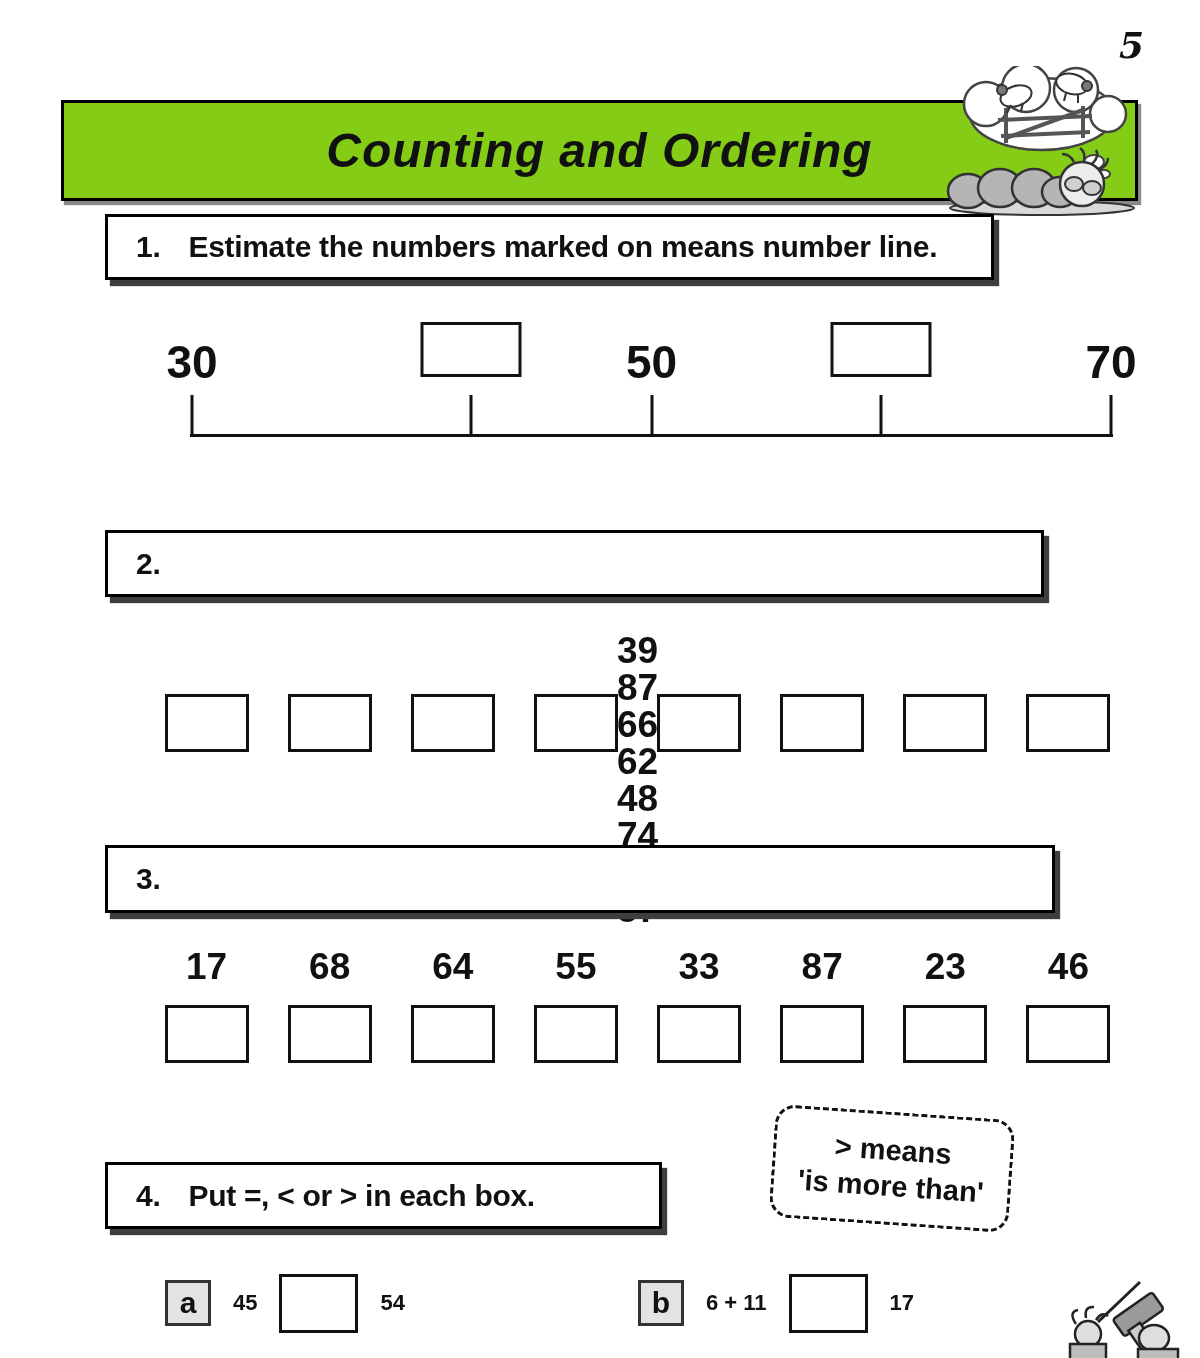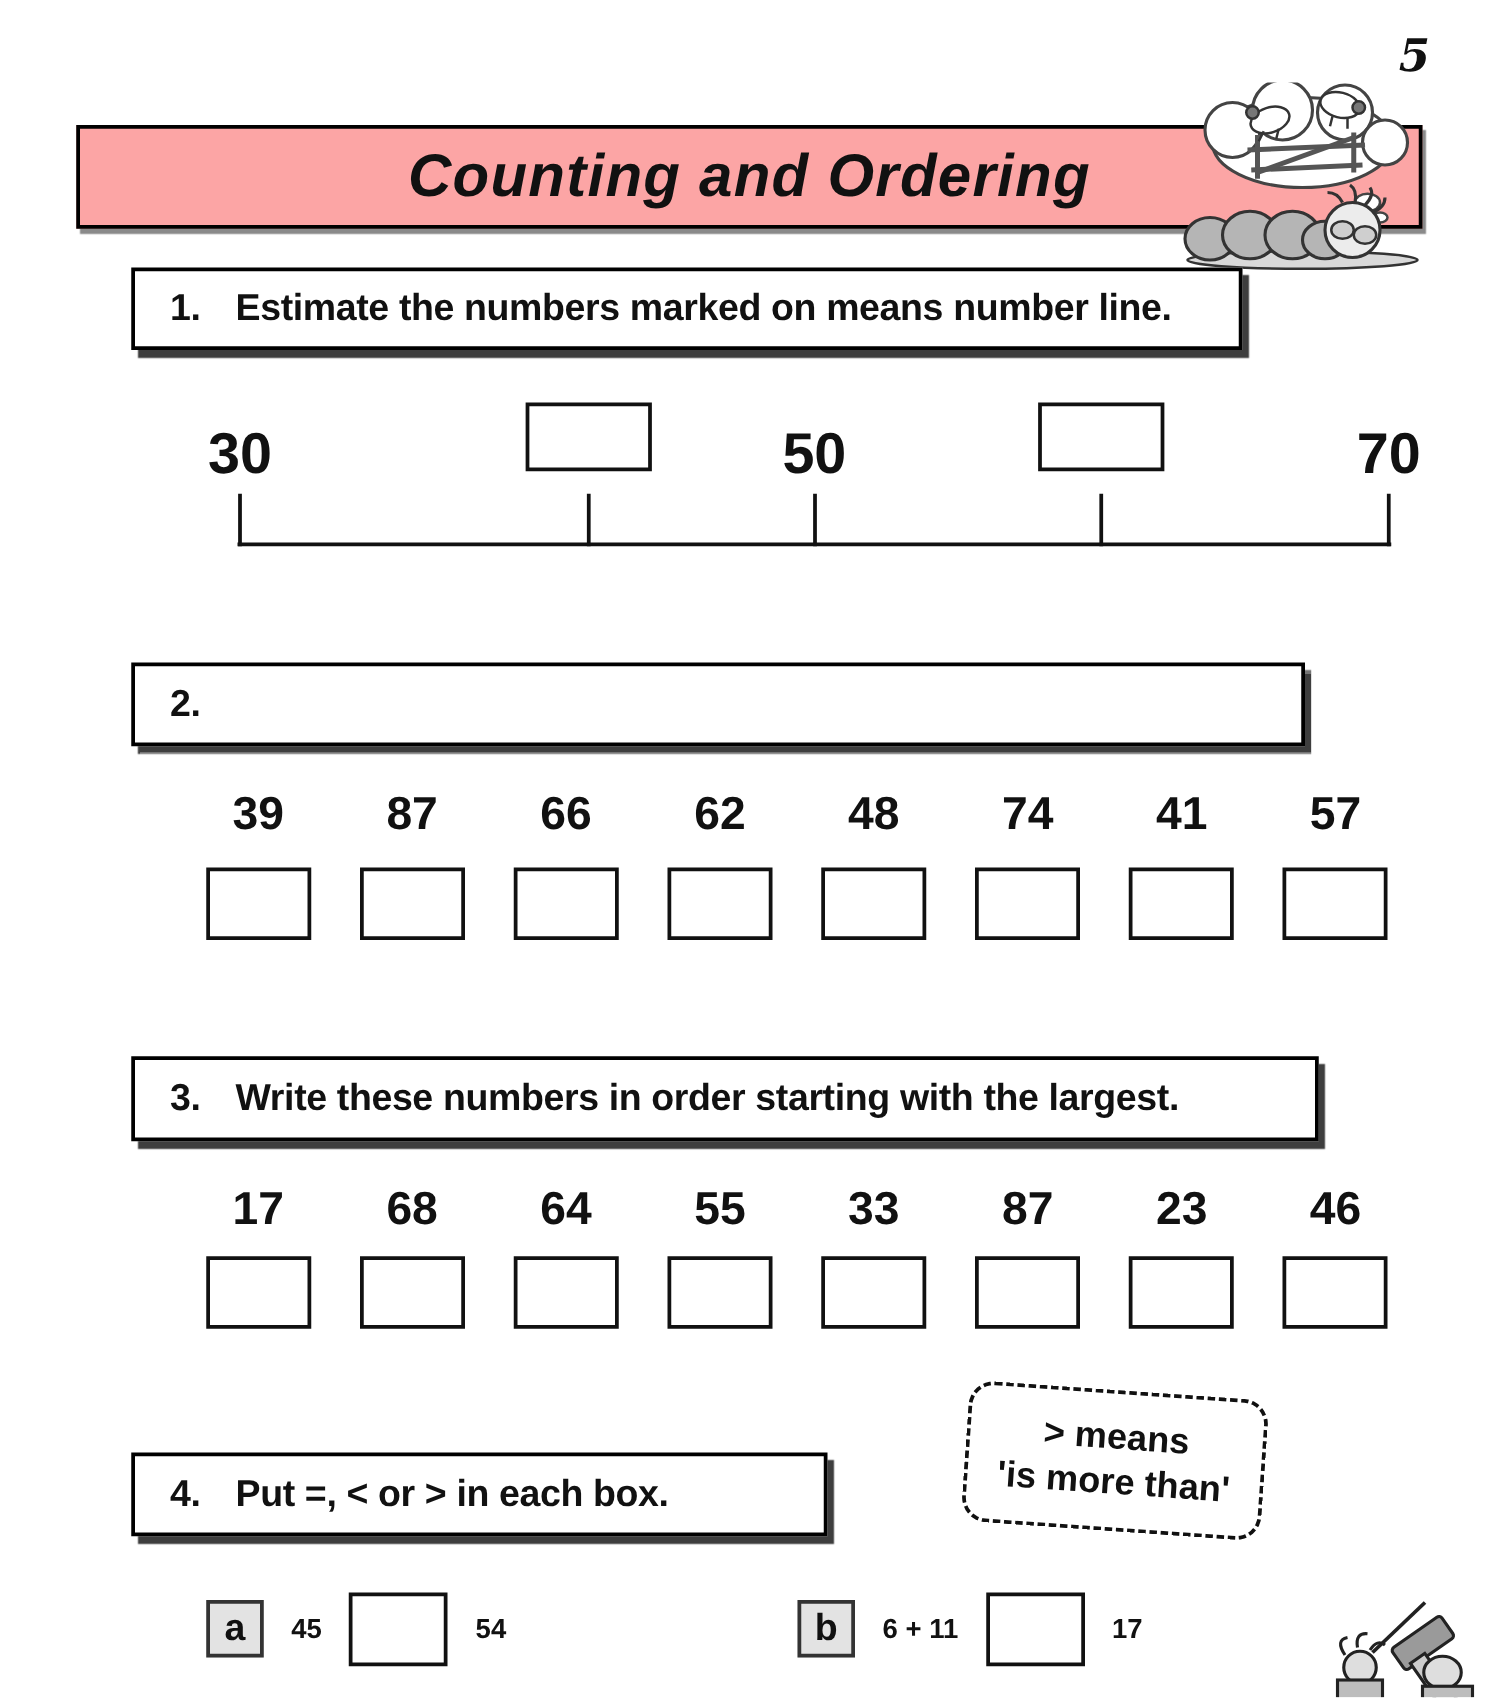--- a/index.html
+++ b/index.html
@@ -11,22 +11,22 @@
     overflow: hidden;
     font-family: "Liberation Sans", sans-serif;
     color: #111;
   }
   .page-num {
     position: absolute; top: 24px; right: 56px;
     font-family: "DejaVu Serif", serif;
     font-style: italic; font-weight: 700; font-size: 36px;
   }
   .title-box {
-    position: absolute; left: 61px; top: 100px; width: 1077px; height: 83px;
-    border: 3px solid #000; background: #fca5a5;
+    position: absolute; left: 61px; top: 100px; width: 1077px; height: 101px;
+    border: 3px solid #000; background: #84cc16;
     display: flex; align-items: center; justify-content: center;
     box-shadow: 3px 4px 1px #8a8a8a;
   }
   .title-text {
     font-style: italic; font-weight: 700; font-size: 48px; letter-spacing: 1px;
   }
   .qbox {
     position: absolute; background: #fff; border: 3px solid #000;
     box-shadow: 5px 6px 1px #3e3e3e;
     display: flex; align-items: center;
@@ -51,21 +51,21 @@
   .nl-box {
     position: absolute; bottom: 60px; transform: translateX(-50%);
     width: 101px; height: 55px; border: 3px solid #111; background: #fff;
   }
 
   
   .cells { position: absolute; left: 145px; width: 985px; display: flex; }
   .cells .cell { flex: 1 1 0; display: flex; justify-content: center; }
   .src-num { font-size: 37px; font-weight: 700; line-height: 1; }
   .ans-box { width: 84px; height: 58px; border: 3px solid #111; background: #fff; }
-  #q2nums  { top: 632px; }
+  #q2nums  { top: 632px; flex-direction: column; }
   #q2boxes { top: 694px; }
   #q3nums  { top: 948px; }
   #q3boxes { top: 1005px; }
 
   
   .hint {
     position: absolute; left: 772px; top: 1112px; width: 240px;
     padding: 17px 6px;
     border: 3px dashed #111; border-radius: 20px;
     transform: rotate(4deg);
@@ -216,21 +216,20 @@
     <div class="cell">
         <div class="ans-box"></div>
       </div>
     <div class="cell">
         <div class="ans-box"></div>
       </div>
   </div>
 
   <div class="qbox" id="q3box">
     <span class="qnum">3.</span>
-    <span>Write these numbers in order starting with the largest.</span>
   </div>
 
   <div class="cells" id="q3nums">
     <div class="cell">
         <span class="src-num">17</span>
       </div>
     <div class="cell">
         <span class="src-num">68</span>
       </div>
     <div class="cell">

